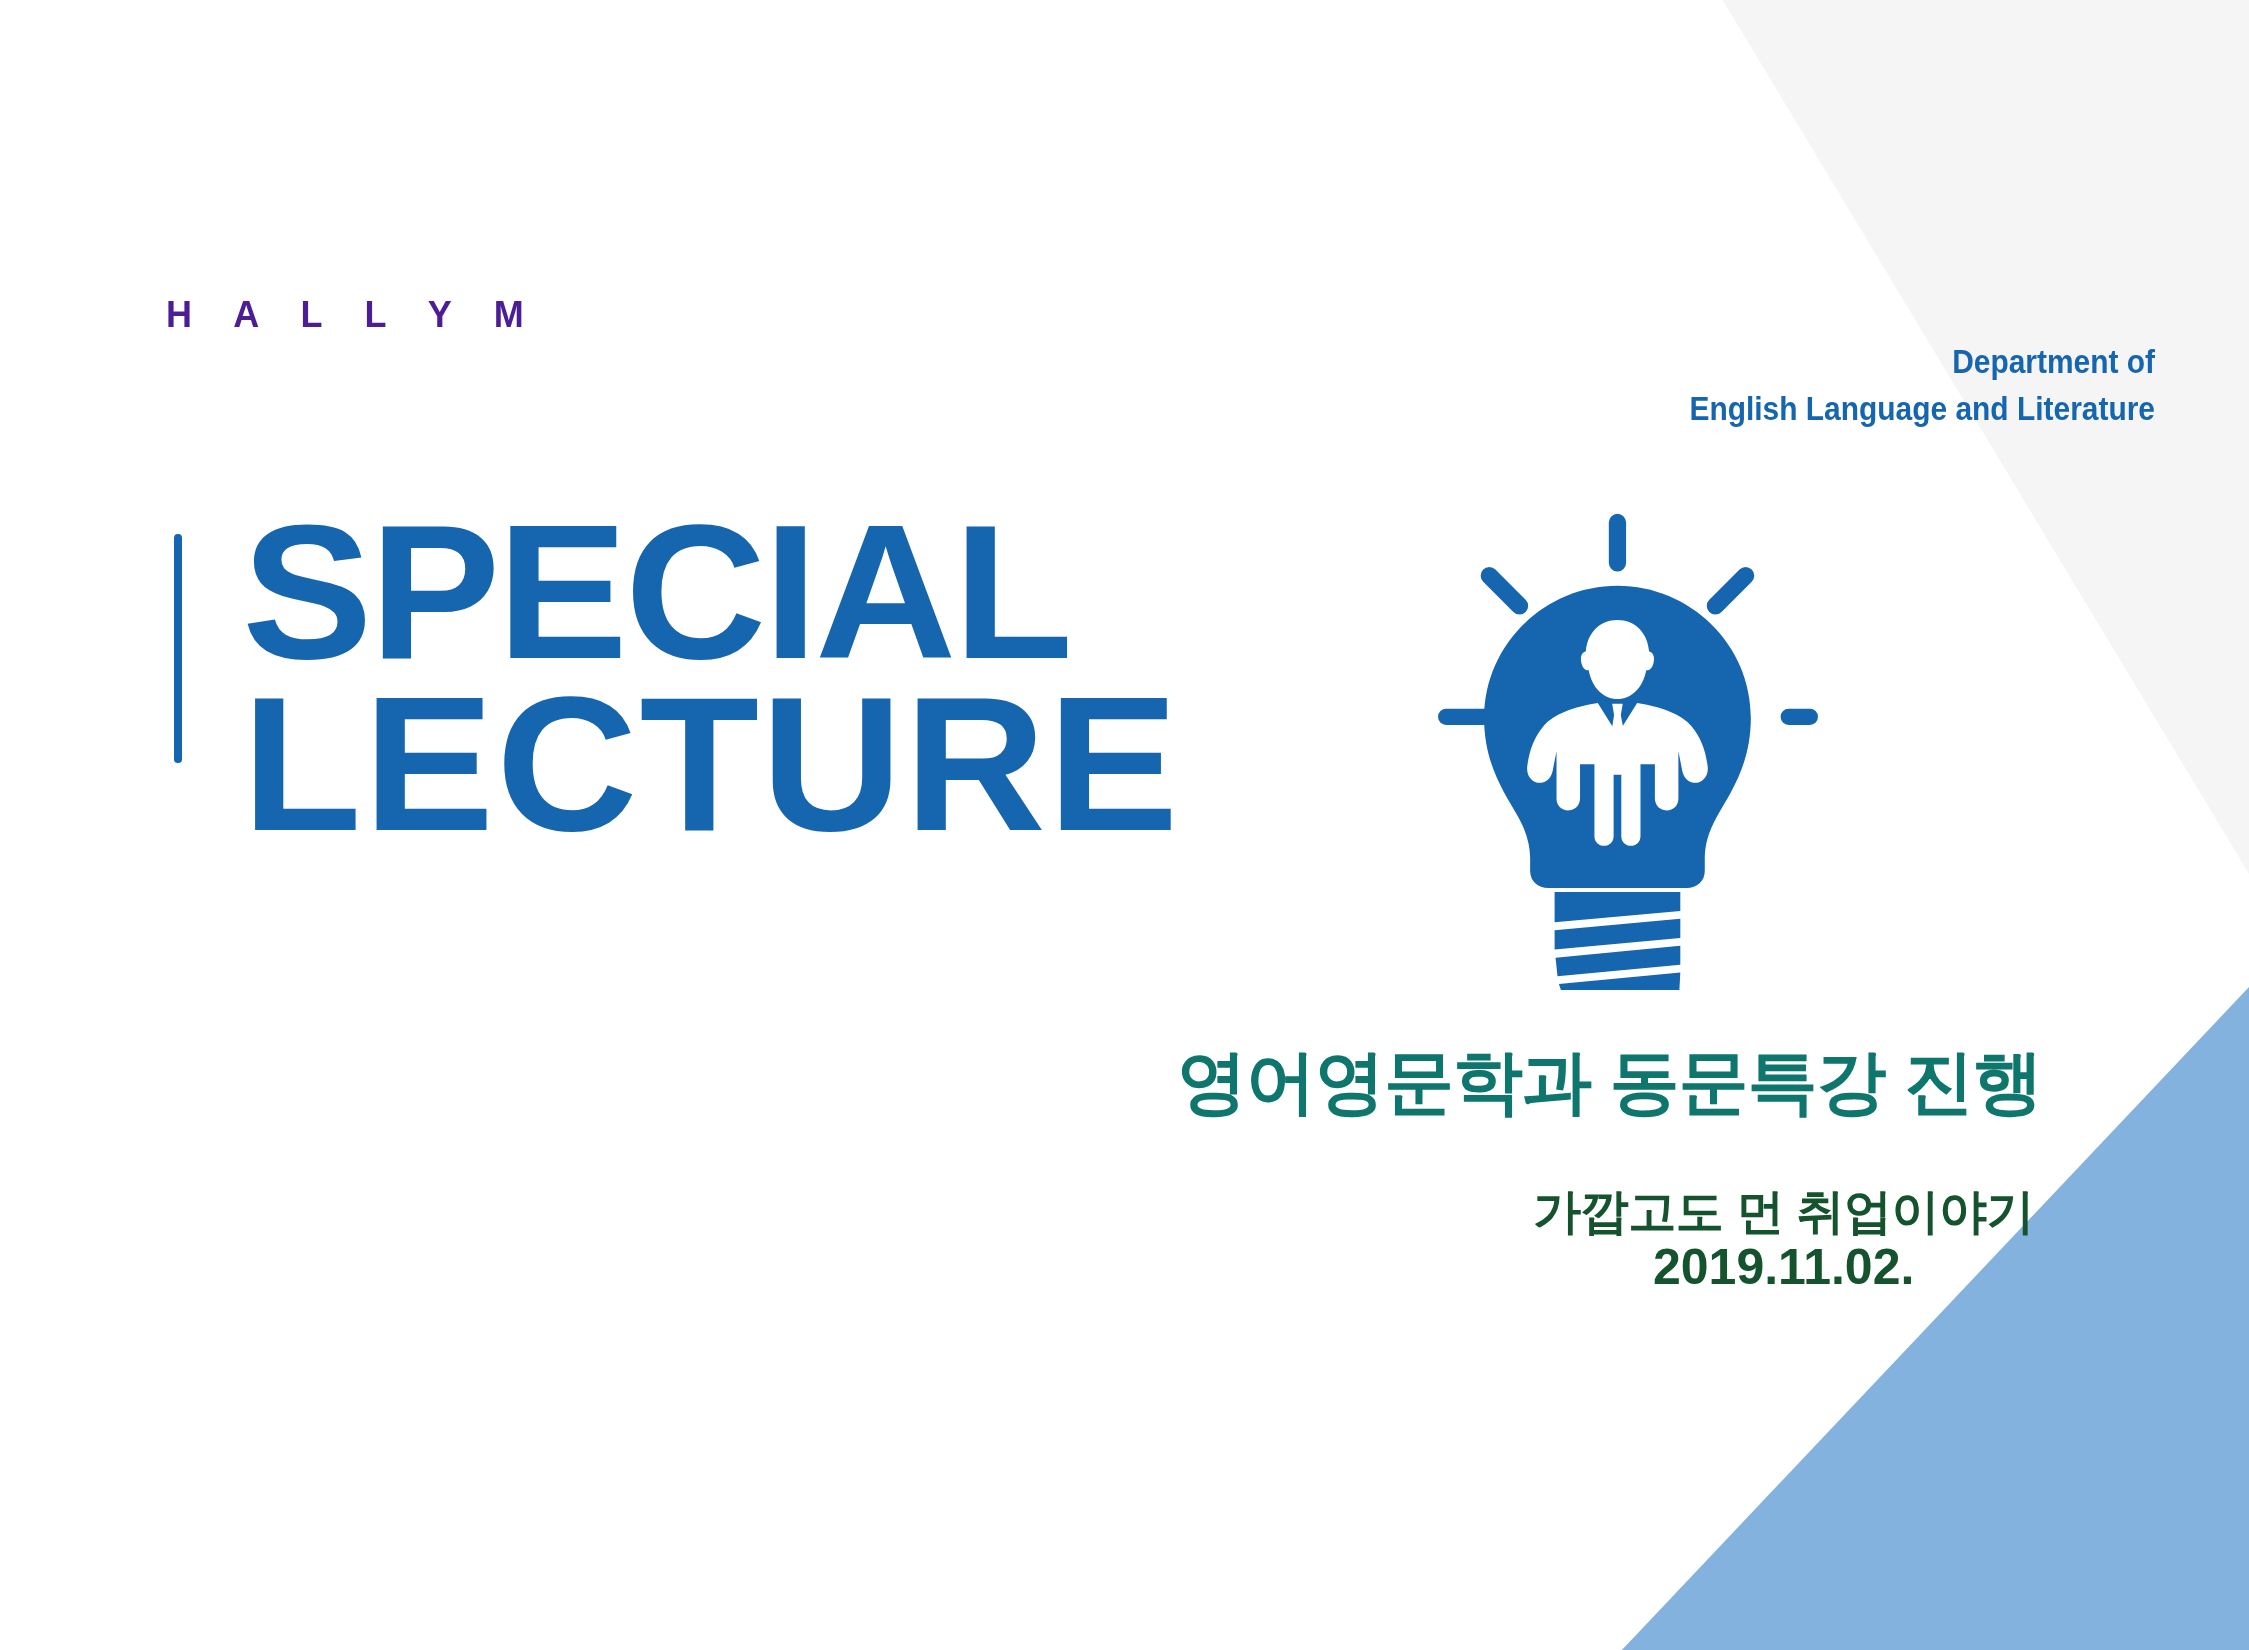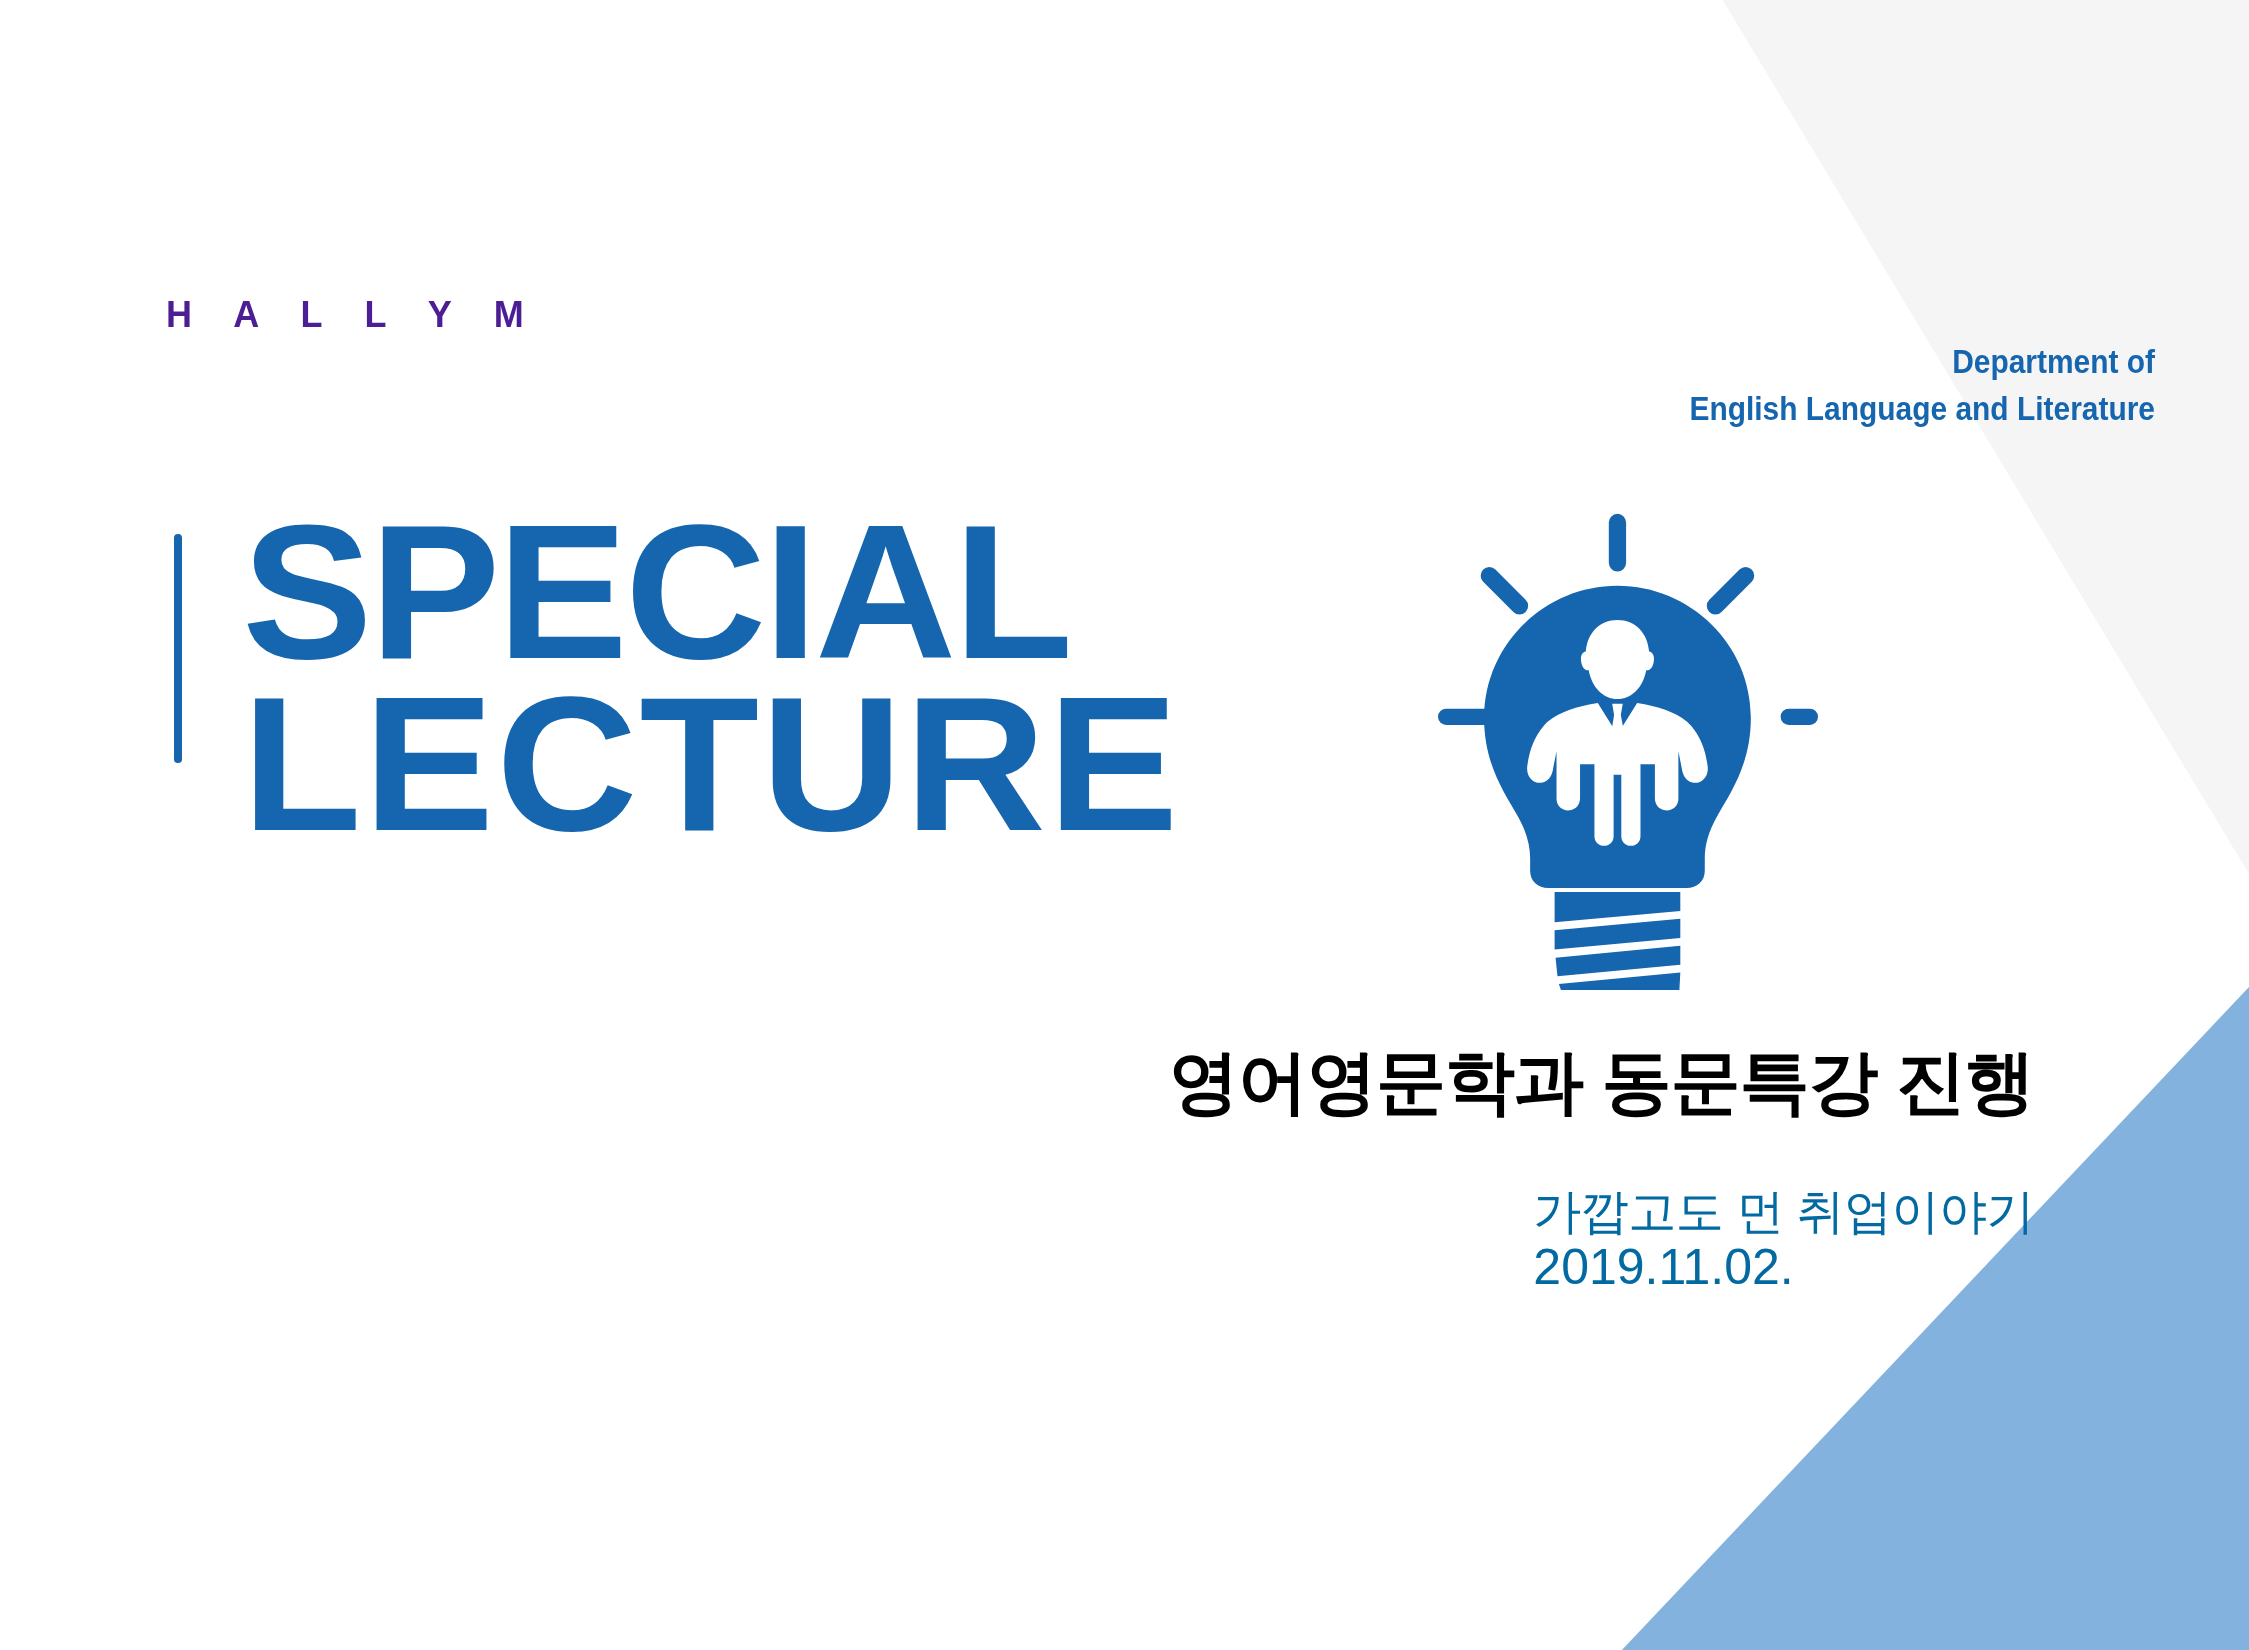--- a/index.html
+++ b/index.html
@@ -95,37 +95,37 @@
     position: absolute;
     left: 1415px;
     top: 505px;
     width: 403px;
     height: 485px;
   }
 
   
   .kr-headline {
     position: absolute;
-    right: 216px;
+    right: 208px;
     top: 1047px;
     text-align: left;
-    color: #000000;
+    color: #0f766e;
     font-weight: 700;
     font-size: 70px;
     letter-spacing: -1px;
     line-height: 1;
     white-space: nowrap;
   }
   .kr-sub {
     position: absolute;
     right: 216px;
     top: 1185px;
-    text-align: left;
-    color: #0369a1;
-    font-weight: 400;
+    text-align: center;
+    color: #14532d;
+    font-weight: 700;
     font-size: 48px;
     letter-spacing: -0.5px;
     line-height: 1.12;
     white-space: nowrap;
   }
   .kr-date {
     display: block;
     font-size: 50px;
     letter-spacing: 0px;
   }

